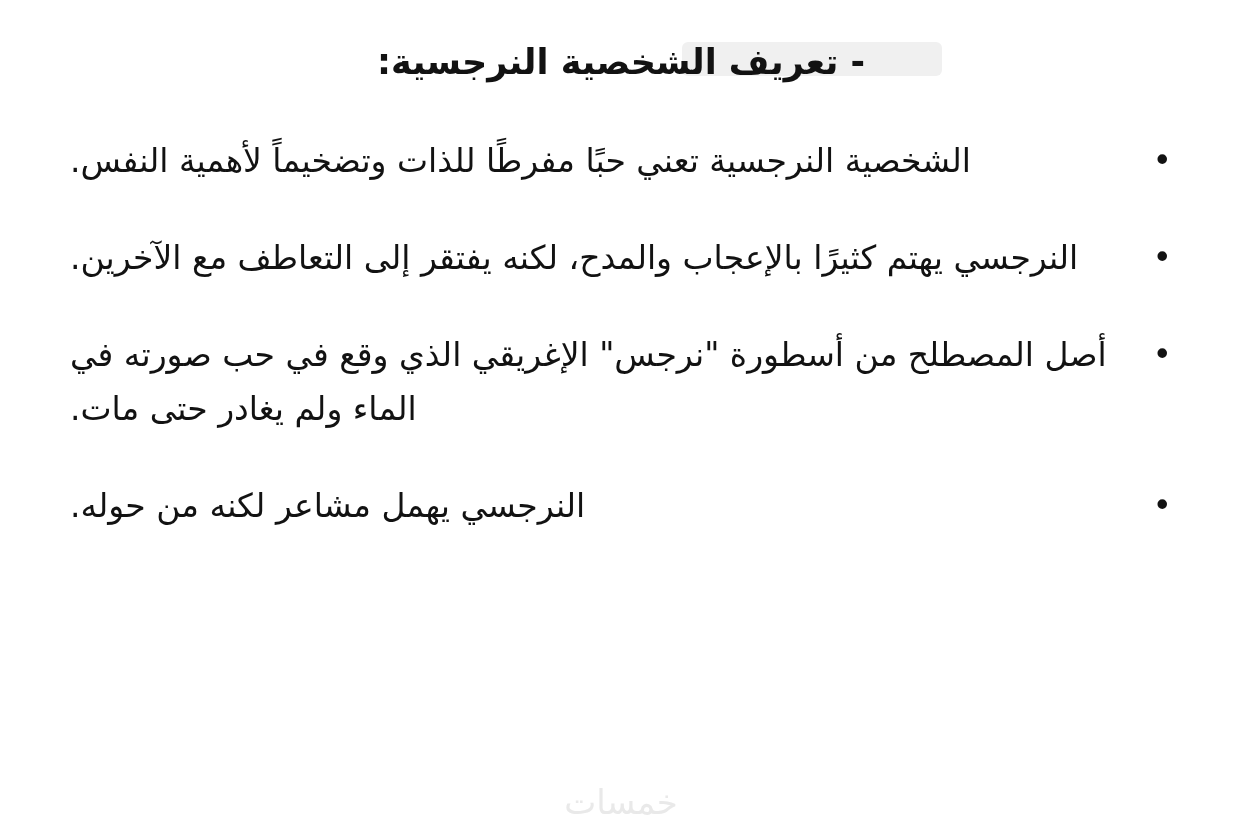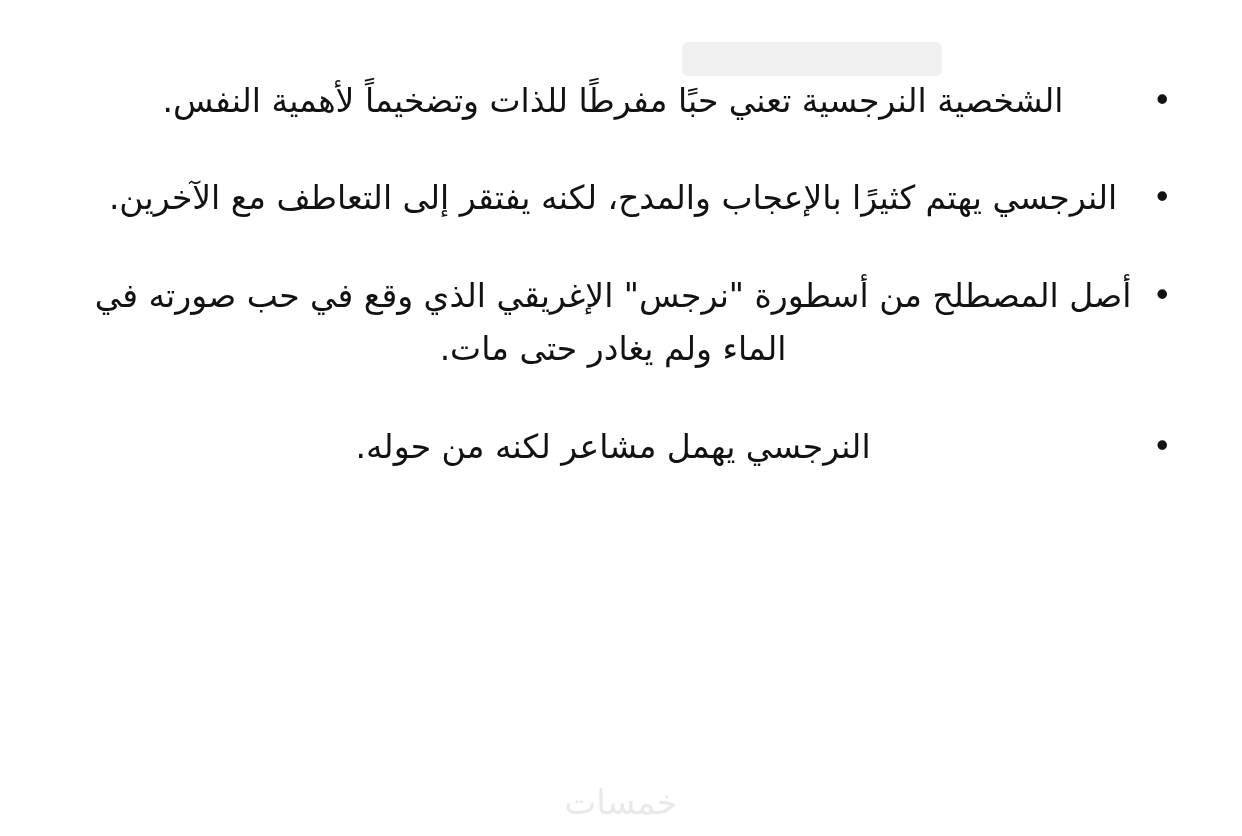--- a/index.html
+++ b/index.html
@@ -66,21 +66,21 @@
     flex: 0 0 auto;
     font-size: 33px;
     line-height: 1.62;
     width: 14px;
     text-align: right;
     user-select: none;
   }
 
   .bullet-text {
     flex: 1 1 auto;
-    text-align: center;
+    text-align: left;
     direction: rtl;
     padding-right: 2px;
   }
 
   
   .watermark {
     position: absolute;
     left: 0;
     right: 0;
     bottom: 14px;
@@ -105,20 +105,21 @@
     z-index: 1;
   }
 </style>
 </head>
 <body>
 
 <div class="page">
 
   <div class="title-smudge"></div>
 
+  <h1 class="doc-title">- تعريف الشخصية النرجسية:</h1>
 
   <ul class="bullet-list">
 
     <li class="bullet-item">
       <span class="bullet-dot">•</span>
       <span class="bullet-text">الشخصية النرجسية تعني حبًا مفرطًا للذات وتضخيماً لأهمية النفس.</span>
     </li>
 
     <li class="bullet-item">
       <span class="bullet-dot">•</span>

